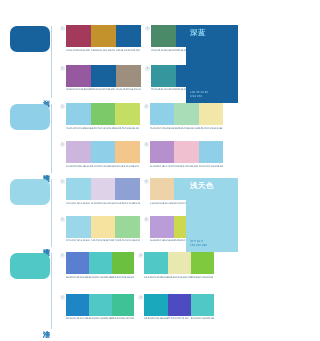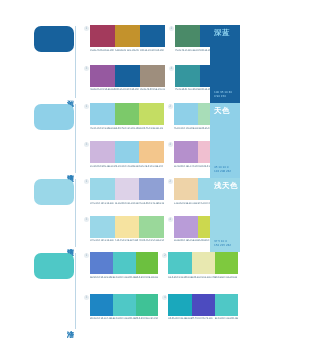--- a/index.html
+++ b/index.html
@@ -1,19 +1,19 @@
 <!DOCTYPE html>
 <html><head>
 <meta charset="utf-8">
 <style>
   * { margin:0; padding:0; box-sizing:border-box; }
   html,body { width:240px; height:341px; background:#ffffff;
     font-family:"DejaVu Sans","Liberation Sans",sans-serif; overflow:hidden; }
 
-  .sheet { position:relative; width:240px; height:341px; background:#fff;margin-left:24px; }
+  .sheet { position:relative; width:240px; height:341px; background:#fff; }
 
   .section { position:relative; width:240px; display:flex; }
 
   
   .leftcol { position:relative; width:60px; flex:0 0 60px; }
   .chip { position:absolute; right:10px; top:4px; width:40px; height:26px;
           border-radius:7px; }
   .vrule { position:absolute; right:8px; top:4px; width:1px; bottom:2px;
            background:#bcd6e6; }
   .mood { position:absolute; right:10px; bottom:6px; width:11px;
@@ -181,29 +181,20 @@
               <div class="sw" style="background: rgb(240, 191, 208);"></div>
               <div class="sw" style="background: rgb(143, 208, 232);"></div>
             </div>
             <div class="codes">
               <div class="code">32-48-00-0 181-144-204</div>
               <div class="code">0-30-05-0 240-191-208</div>
               <div class="code">45-10-10-0 143-208-232</div>
             </div>
           </div>
         </div>
-        <div class="namedcol">
-          <div class="named" style="background: rgb(143, 208, 232);">
-            <div class="named-title" style="color: rgb(255, 255, 255);">天色</div>
-            <div class="named-codes" style="color: rgb(43, 127, 184);">
-              <div>45-10-10-0</div>
-              <div>143-208-232</div>
-            </div>
-          </div>
-        </div>
       </div>
       <div class="section s2">
         <div class="leftcol">
           <div class="chip" style="background: rgb(154, 215, 232);"></div>
           <div class="vrule"></div>
           <div class="mood">清爽</div>
         </div>
         <div class="groups">
           <div class="group">
             <div class="gnum">1</div>

